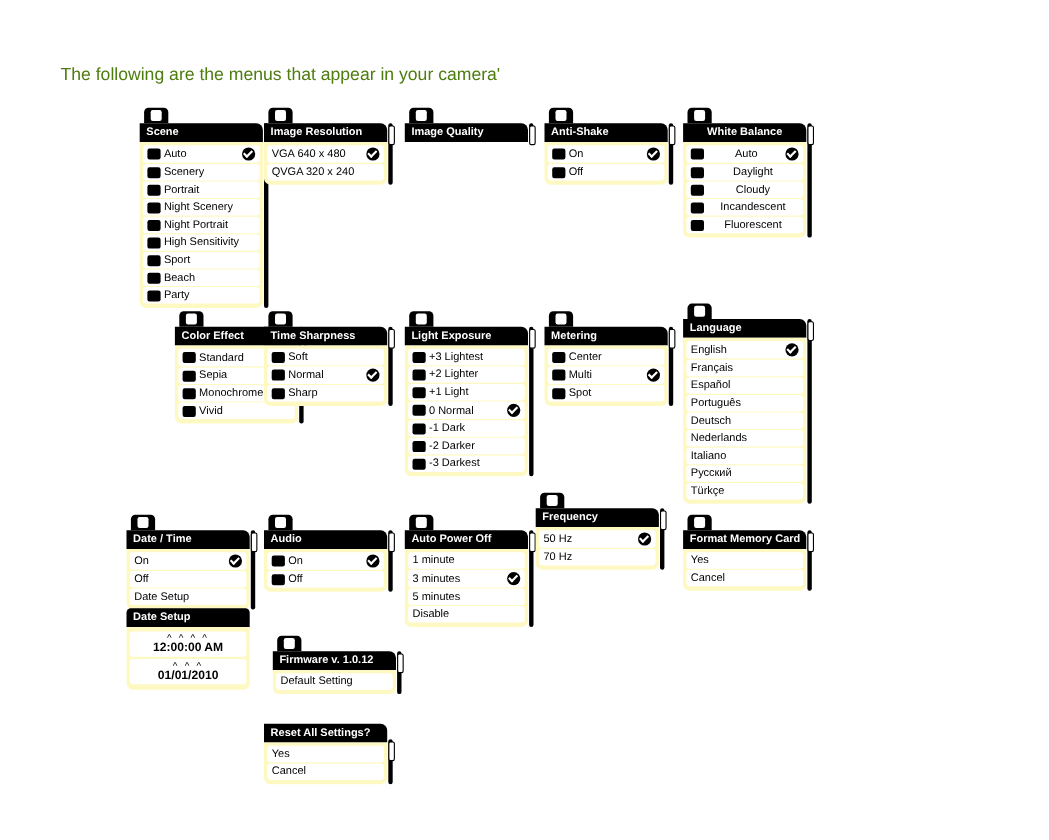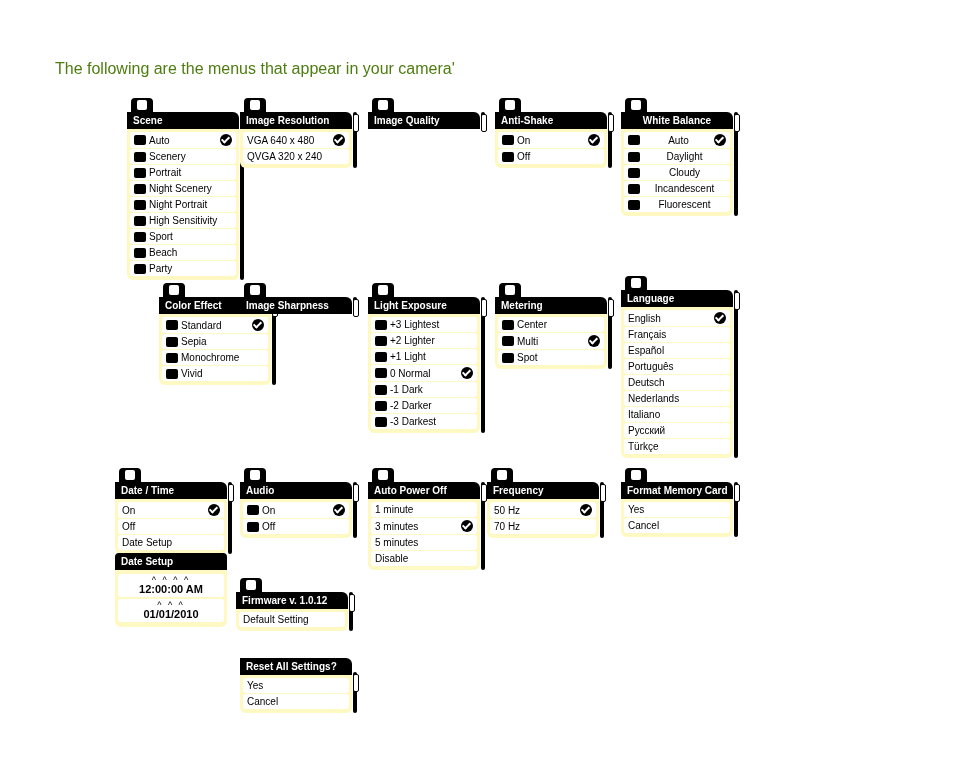--- a/index.html
+++ b/index.html
@@ -308,21 +308,36 @@
           </div>
         </div>
         <div class="scroll">
           <div class="scroll-knob"></div>
         </div>
       </div>
       <div class="card" style="left: 185px; top: 185px;">
         <div class="tab">
           <div class="tab-icon"></div>
         </div>
-        <div class="header">Image Sharpness</div>
+        <div class="header">Time Sharpness</div>
+        <div class="body">
+          <div class="row">
+            <span class="ricon"></span>
+            <span class="rlabel">Soft</span>
+          </div>
+          <div class="row">
+            <span class="ricon"></span>
+            <span class="rlabel">Normal</span>
+            <span class="check"></span>
+          </div>
+          <div class="row">
+            <span class="ricon"></span>
+            <span class="rlabel">Sharp</span>
+          </div>
+        </div>
         <div class="scroll">
           <div class="scroll-knob"></div>
         </div>
       </div>
       <div class="card" style="left: 313px; top: 185px;">
         <div class="tab">
           <div class="tab-icon"></div>
         </div>
         <div class="header">Light Exposure</div>
         <div class="body">
@@ -481,21 +496,21 @@
             <span class="rlabel">5 minutes</span>
           </div>
           <div class="row">
             <span class="rlabel">Disable</span>
           </div>
         </div>
         <div class="scroll">
           <div class="scroll-knob"></div>
         </div>
       </div>
-      <div class="card" style="left: 432px; top: 370px;">
+      <div class="card" style="left: 432px; top: 350px;">
         <div class="tab">
           <div class="tab-icon"></div>
         </div>
         <div class="header">Frequency</div>
         <div class="body">
           <div class="row">
             <span class="rlabel">50 Hz</span>
             <span class="check"></span>
           </div>
           <div class="row">
@@ -516,21 +531,21 @@
             <span class="rlabel">Yes</span>
           </div>
           <div class="row">
             <span class="rlabel">Cancel</span>
           </div>
         </div>
         <div class="scroll">
           <div class="scroll-knob"></div>
         </div>
       </div>
-      <div class="card" style="left: 181px; top: 480px;">
+      <div class="card" style="left: 193px; top: 480px;">
         <div class="tab">
           <div class="tab-icon"></div>
         </div>
         <div class="header">Firmware v. 1.0.12</div>
         <div class="body">
           <div class="row">
             <span class="rlabel">Default Setting</span>
           </div>
         </div>
         <div class="scroll">

